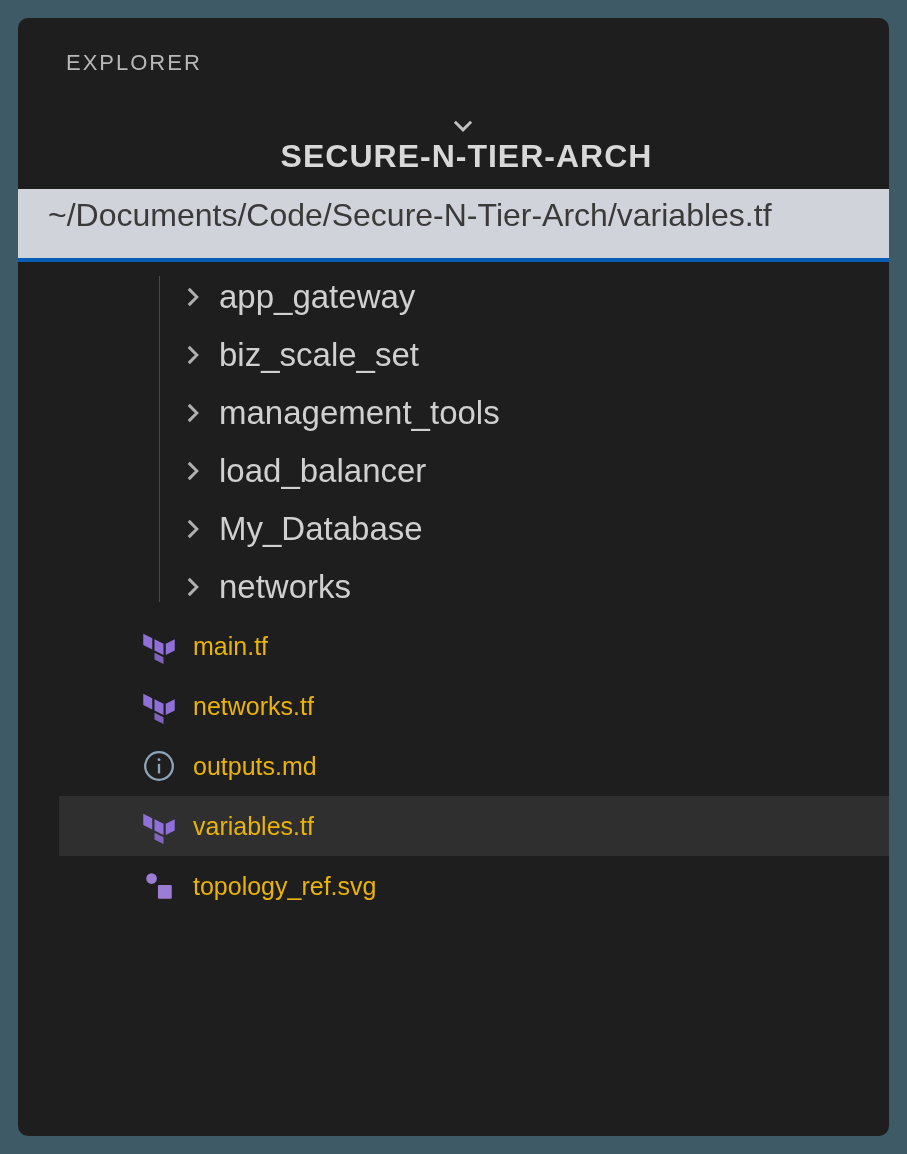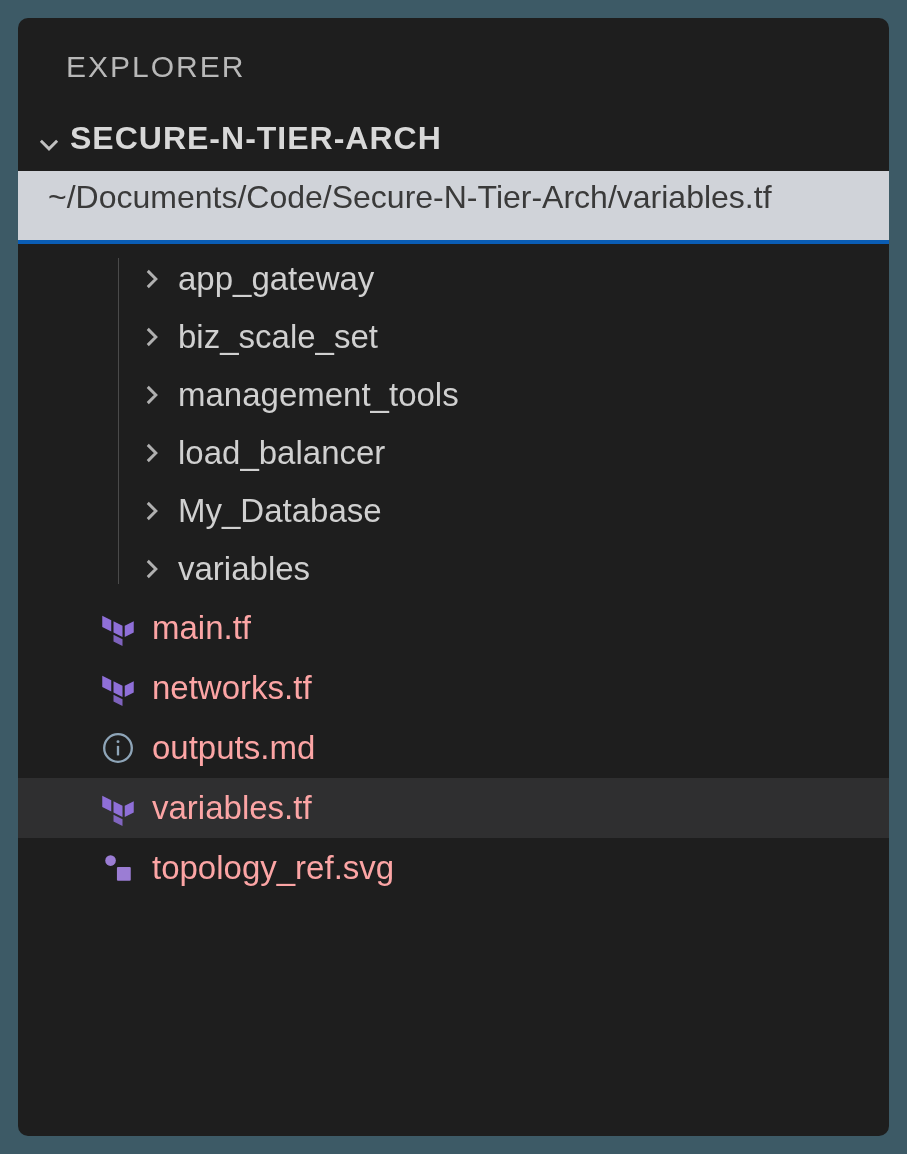--- a/index.html
+++ b/index.html
@@ -21,29 +21,30 @@
       height: 100%;
       border-radius: 10px;
       overflow: hidden;
       position: relative;
     }
     .header {
       padding: 32px 0 22px 48px;
     }
     .header-title {
       color: #b8b8b8;
-      font-size: 30px;
+      font-size: 22px;
       letter-spacing: 2px;
       font-weight: 400;
     }
     .project-header {
       display: flex;
-      align-items: flex-end;
+      align-items: center;
       padding: 14px 0 14px 18px;
       cursor: pointer;
+      flex-direction: column;
     }
     .project-header .chevron {
       color: #c0c0c0;
       width: 26px;
       height: 26px;
       flex-shrink: 0;
     }
     .project-name {
       color: #d8d8d8;
       font-size: 32px;
@@ -56,20 +57,21 @@
       color: #3a3a3a;
       font-size: 32px;
       padding: 8px 0 24px 30px;
       white-space: nowrap;
       overflow: hidden;
       border-bottom: 4px solid #0a5db5;
       position: relative;
     }
     .tree {
       padding-top: 6px;
+      padding-left: 41px;
     }
     .tree-folder-group {
       position: relative;
       padding-left: 88px;
     }
     .tree-folder-group::before {
       content: "";
       position: absolute;
       left: 100px;
       top: 8px;
@@ -107,22 +109,22 @@
     }
     .tree-file .icon-wrap {
       width: 44px;
       height: 44px;
       display: flex;
       align-items: center;
       justify-content: center;
       flex-shrink: 0;
     }
     .tree-file .label {
-      color: #fca5a5;
-      font-size: 33px;
+      color: #eab308;
+      font-size: 25px;
       margin-left: 12px;
     }
     .tf-icon {
       width: 36px;
       height: 36px;
     }
     .info-icon {
       width: 34px;
       height: 34px;
     }
@@ -180,21 +182,21 @@
       <div class="tree-folder">
         <svg class="chevron" viewBox="0 0 16 16" fill="none" stroke="currentColor" stroke-width="1.8">
           <polyline points="6,3 11,8 6,13"></polyline>
         </svg>
         <span class="label">My_Database</span>
       </div>
       <div class="tree-folder">
         <svg class="chevron" viewBox="0 0 16 16" fill="none" stroke="currentColor" stroke-width="1.8">
           <polyline points="6,3 11,8 6,13"></polyline>
         </svg>
-        <span class="label">variables</span>
+        <span class="label">networks</span>
       </div>
     </div>
 
     <div class="tree-file">
       <span class="icon-wrap">
         <svg class="tf-icon" viewBox="0 0 32 32">
           <g fill="#8f6fd8">
             <polygon points="2,5 10,9 10,19 2,15"></polygon>
             <polygon points="12,10 20,14 20,24 12,20"></polygon>
             <polygon points="22,14 30,10 30,20 22,24"></polygon>

